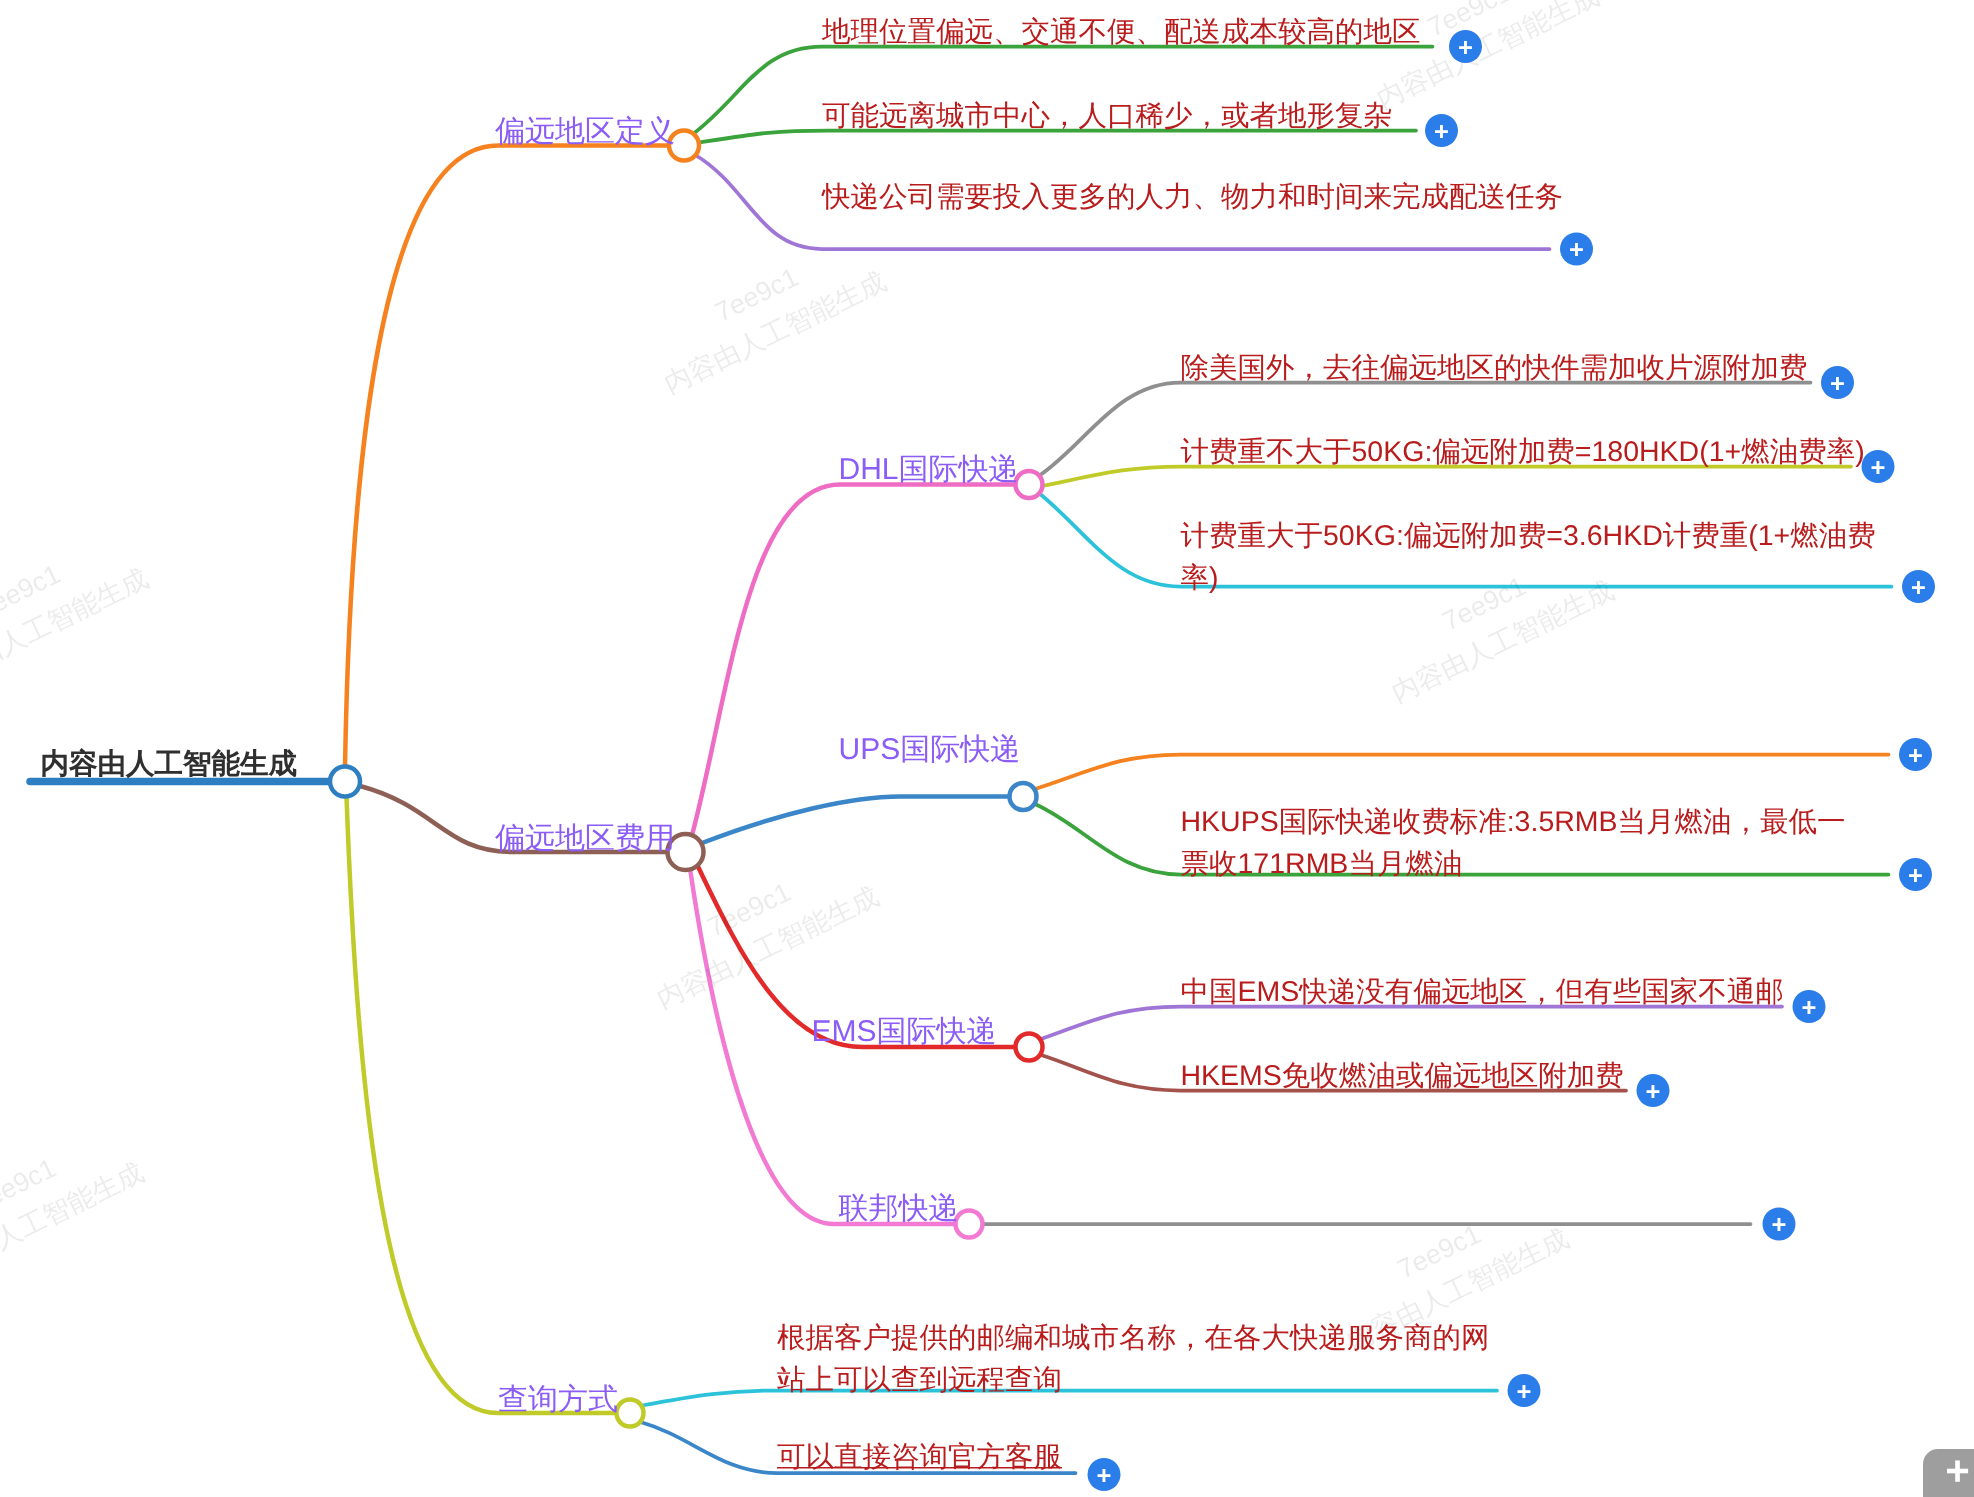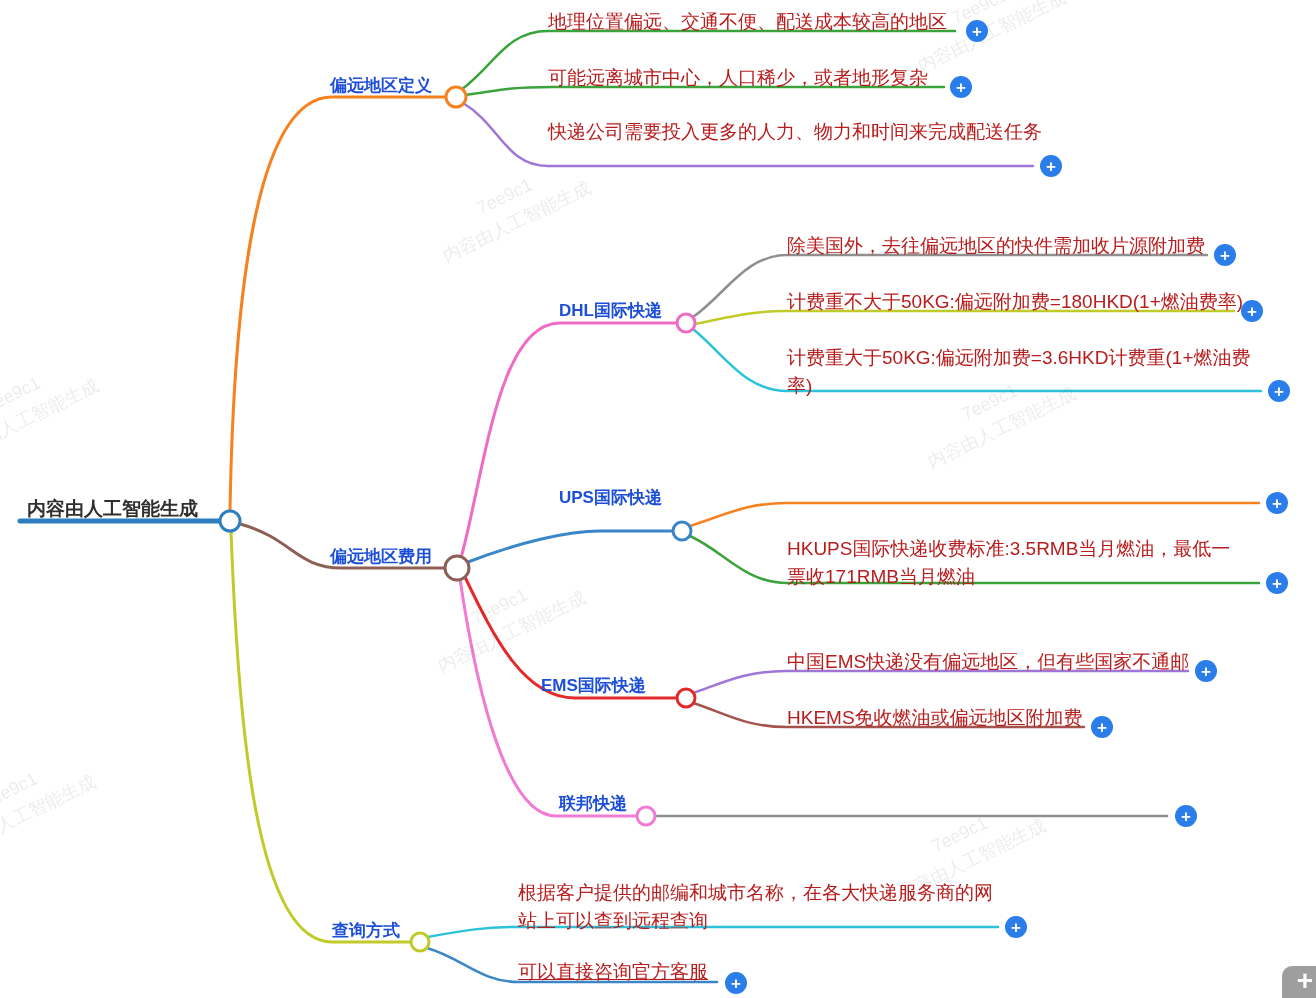--- a/index.html
+++ b/index.html
@@ -1,19 +1,19 @@
 <!DOCTYPE html>
 <html><head>
 <meta charset="utf-8">
 <style>
   html,body{margin:0;padding:0;}
   body{font-family:"Liberation Sans","DejaVu Sans",sans-serif;background:#fff;}
   #canvas{position:relative;width:1316px;height:998px;overflow:hidden;background:#ffffff;}
   #edges{position:absolute;left:0;top:0;width:1316px;height:998px;}
-  .label{position:absolute;color:#1d4ed8;font-size:17px;font-weight:bold;white-space:nowrap;letter-spacing:0px;}
+  .label{position:absolute;color:#8b5cf6;font-size:20px;font-weight:normal;white-space:nowrap;letter-spacing:0px;}
   .root-label{font-size:19px;font-weight:bold;color:#2f2f2f;}
   .child{position:absolute;color:#b91c1c;font-size:19px;font-weight:normal;line-height:28px;white-space:nowrap;}
   .child.wrap{white-space:normal;}
   .plus{position:absolute;width:22px;height:22px;border-radius:50%;background:#2b7de9;color:#fff;
         display:flex;align-items:center;justify-content:center;font-size:17px;font-weight:bold;
         line-height:1;cursor:pointer;user-select:none;}
   .watermark{position:absolute;transform:rotate(-26deg);color:rgba(0,0,0,0.08);font-size:18px;
         line-height:1.55;text-align:center;white-space:nowrap;pointer-events:none;}
   .watermark .wm1{display:block;}
   .watermark .wm2{display:block;}

